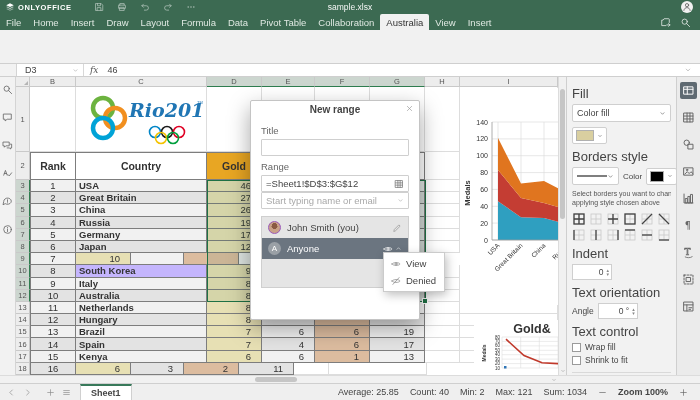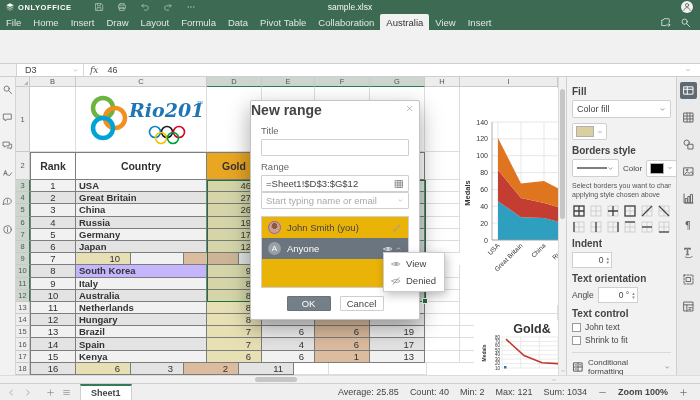--- a/index.html
+++ b/index.html
@@ -49,21 +49,21 @@
 .cname{font-weight:bold;padding-left:3px}
 .num{justify-content:flex-end;padding-right:10px}
 .selbox{position:absolute;border:1.5px solid #1f7145;background:rgba(33,115,70,.09);pointer-events:none;box-sizing:border-box}
 .handle{position:absolute;right:-3px;bottom:-3px;width:4px;height:4px;background:#1f7145;border:1px solid #fff}
 .chartbox{position:absolute;background:#fff}
 .vscroll{width:8px;background:#f1f1f1;border-left:1px solid #dcdcdc;position:relative;box-sizing:border-box}
 .vthumb{position:absolute;left:1px;width:5px;background:#c6c6c6;border-radius:3px;cursor:pointer}
 .varrow{position:absolute;left:0;width:7px;height:8px;color:#888;display:flex;align-items:center;justify-content:center;cursor:pointer}
 
 .rpanel{width:110px;background:#f2f2f2;border-left:1px solid #cfcfcf;padding:4px 5px;box-sizing:border-box;font-size:9px;color:#444;overflow:hidden}
-.rp-label{font-weight:bold;margin:5px 0 3px;font-size:10px;color:#444}
+.rp-label{font-weight:normal;margin:5px 0 3px;font-size:13px;color:#444}
 .rp-select{height:16px;background:#fff;border:1px solid #cfcfcf;border-radius:2px;display:flex;align-items:center;justify-content:space-between;padding:0 4px;margin-bottom:5px;cursor:pointer}
 .rp-row{display:flex;align-items:center;gap:4px;margin-bottom:4px}
 .swatchbtn{display:flex;align-items:center;border:1px solid #cfcfcf;background:#fff;border-radius:2px;height:15px;justify-content:space-between;padding:0 3px;gap:3px;cursor:pointer}
 .swatch{width:16px;height:9px;border:1px solid #b0b0b0}
 .rp-help{font-size:7px;color:#555;line-height:9px;white-space:nowrap;overflow:hidden}
 .bgrid{display:grid;grid-template-columns:repeat(6,1fr);gap:3px 2px;margin:5px 0 4px}
 .bbtn{display:flex;align-items:center;justify-content:center;cursor:pointer;height:13px}
 .spin{width:34px;height:14px;background:#fff;border:1px solid #cfcfcf;display:flex;align-items:center;justify-content:flex-end;padding:0 2px;gap:3px;font-size:8.5px}
 .spin .ar{display:flex;flex-direction:column;color:#888;font-size:5px;line-height:4px;cursor:pointer}
 .rp-div{height:1px;background:#d9d9d9;margin:7px 0 5px}
@@ -76,27 +76,27 @@
 .hscroll{position:absolute;left:0;right:0;top:375px;height:8px;background:#f1f1f1;border-top:1px solid #dcdcdc;box-sizing:border-box}
 .hthumb{position:absolute;top:1px;height:5px;background:#c6c6c6;border-radius:3px;cursor:pointer}
 .harrow{position:absolute;top:0;height:7px;width:8px;color:#888;display:flex;align-items:center;justify-content:center;cursor:pointer}
 .sheetbar{position:absolute;left:0;right:0;top:383px;height:17px;background:#efefef;border-top:1px solid #cfcfcf;display:flex;align-items:center;font-size:9px;color:#555;box-sizing:border-box}
 .sb-ico{margin-left:7px;color:#8a8a8a;display:flex;cursor:pointer}
 .sheettab{margin-left:9px;height:100%;display:flex;align-items:center;padding:0 10px;background:#fff;border-left:1px solid #d0d0d0;border-right:1px solid #d0d0d0;border-top:2px solid #38795a;box-sizing:border-box;font-weight:bold;color:#444;cursor:pointer}
 .status{margin-left:auto;display:flex;align-items:center;gap:11px;padding-right:12px;color:#444;font-size:9px}
 .zoomctl{display:flex;cursor:pointer;color:#666}
 
 .dialog{position:absolute;left:250px;top:100px;width:170px;height:220px;background:#fff;border:1px solid #c4c4c4;box-shadow:0 8px 22px rgba(0,0,0,.35);border-radius:2px;font-size:10px;color:#444;z-index:50;box-sizing:border-box}
-.dlg-head{height:17px;display:flex;align-items:center;justify-content:flex-start;font-weight:bold;position:relative;font-size:14px}
+.dlg-head{height:17px;display:flex;align-items:center;justify-content:center;font-weight:bold;position:relative;font-size:10px}
 .dlg-close{position:absolute;right:5px;top:3px;color:#999;cursor:pointer;display:flex}
 .dlg-body{padding:2px 10px 0}
 .dlg-label{color:#666;margin:5px 0 3px;font-size:9.5px}
 .dlg-input{height:15px;border:1px solid #cfcfcf;border-radius:1px;display:flex;align-items:center;padding:0 4px;color:#444;justify-content:space-between;font-size:9.5px;background:#fff}
 .ph{color:#a9a9a9}
-.userlist{border:1px solid #cfcfcf;margin-top:7px;height:70px;overflow:hidden;background:#eab308}
+.userlist{border:1px solid #cfcfcf;margin-top:7px;height:70px;overflow:hidden;background:#e5e5e5}
 .urow{height:21px;display:flex;align-items:center;padding:0 6px;gap:6px;box-sizing:border-box}
 .urow.selrow{background:#6b7580;color:#fff}
 .uavatar{width:13px;height:13px;border-radius:50%;flex:0 0 auto;display:flex;align-items:center;justify-content:center}
 .uavatar.photo{background:radial-gradient(circle at 50% 38%,#8a5a43 0 34%,#c9a188 35% 100%);border:1.5px solid #9b59b6;box-sizing:border-box}
 .uavatar.letter{background:#9aa0a6;color:#fff;font-size:8px}
 .uname{flex:1;font-size:9.5px;white-space:nowrap;overflow:hidden}
 .uact{display:flex;align-items:center;gap:2px;color:#9a9a9a;cursor:pointer}
 .selrow .uact{color:#fff}
 .dlg-btns{display:flex;justify-content:center;gap:9px;margin-top:8px}
 .btn{height:15px;min-width:44px;display:flex;align-items:center;justify-content:center;border-radius:1px;font-size:9.5px;cursor:pointer;box-sizing:border-box}
@@ -682,21 +682,21 @@
         <div class="rp-row">
           <span style="font-size:8.5px">Angle</span>
           <span class="spin">
             <span>0 °</span>
             <span class="ar">▴<br>▾</span>
           </span>
         </div>
         <div class="rp-label">Text control</div>
         <label class="chk" style="margin:2px 0">
           <span class="box"></span>
-          <span style="font-size:8.5px">John text</span>
+          <span style="font-size:8.5px">Wrap fill</span>
         </label>
         <label class="chk" style="margin:3px 0">
           <span class="box"></span>
           <span style="font-size:8.5px">Shrink to fit</span>
         </label>
         <div class="rp-div"></div>
         <div class="cfrow">
           <span style="color:#555">
             <svg width="12" height="12" viewBox="0 0 16 16" fill="none" stroke="currentColor" stroke-width="1.2" stroke-linecap="round" stroke-linejoin="round" style="display:block">
               <rect x="2.5" y="2.5" width="11" height="11"></rect>
@@ -871,24 +871,20 @@
               <svg width="10" height="10" viewBox="0 0 16 16" fill="none" stroke="currentColor" stroke-width="1.2" stroke-linecap="round" stroke-linejoin="round" style="display:block">
                 <path d="M1.5 8C3.4 4.9 12.6 4.9 14.5 8c-1.9 3.1-11.1 3.1-13 0z"></path>
                 <circle cx="8" cy="8" r="1.7"></circle>
               </svg>
               <svg width="7" height="7" viewBox="0 0 16 16" fill="none" stroke="currentColor" stroke-width="1.2" stroke-linecap="round" stroke-linejoin="round" style="display:block">
                 <path d="M4.5 9.8 8 6.2l3.5 3.6"></path>
               </svg>
             </span>
           </div>
         </div>
-      <div class="dlg-btns">
-        <div class="btn primary">OK</div>
-        <div class="btn ghost">Cancel</div>
-      </div>
     </div>
   </div>
 
   <div class="menu-pop" id="permMenu">
       <div class="mi">
         <span class="ico">
           <svg width="10" height="10" viewBox="0 0 16 16" fill="none" stroke="currentColor" stroke-width="1.2" stroke-linecap="round" stroke-linejoin="round" style="display:block">
             <path d="M1.5 8C3.4 4.9 12.6 4.9 14.5 8c-1.9 3.1-11.1 3.1-13 0z"></path>
             <circle cx="8" cy="8" r="1.7"></circle>
           </svg>

